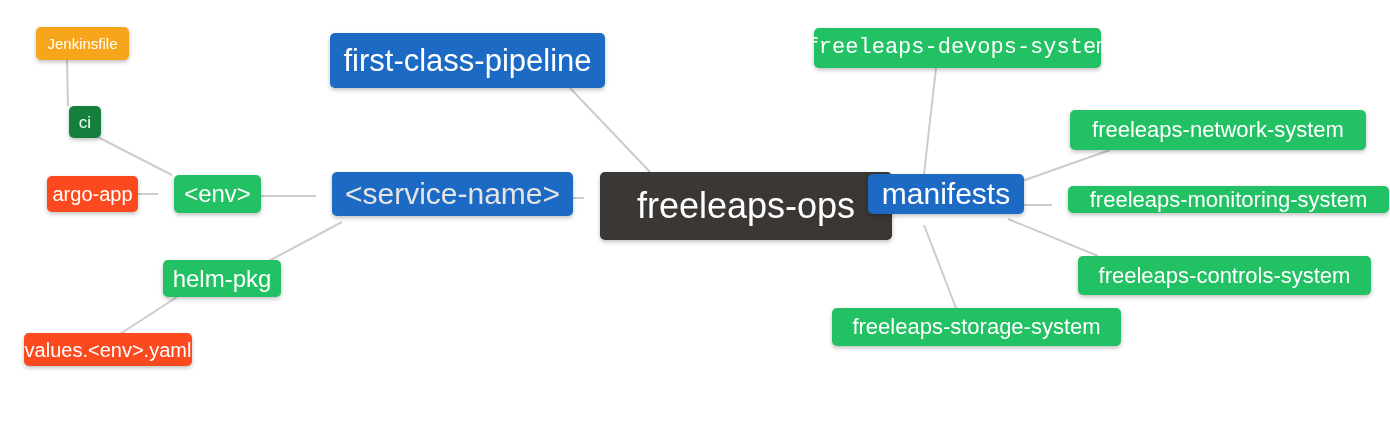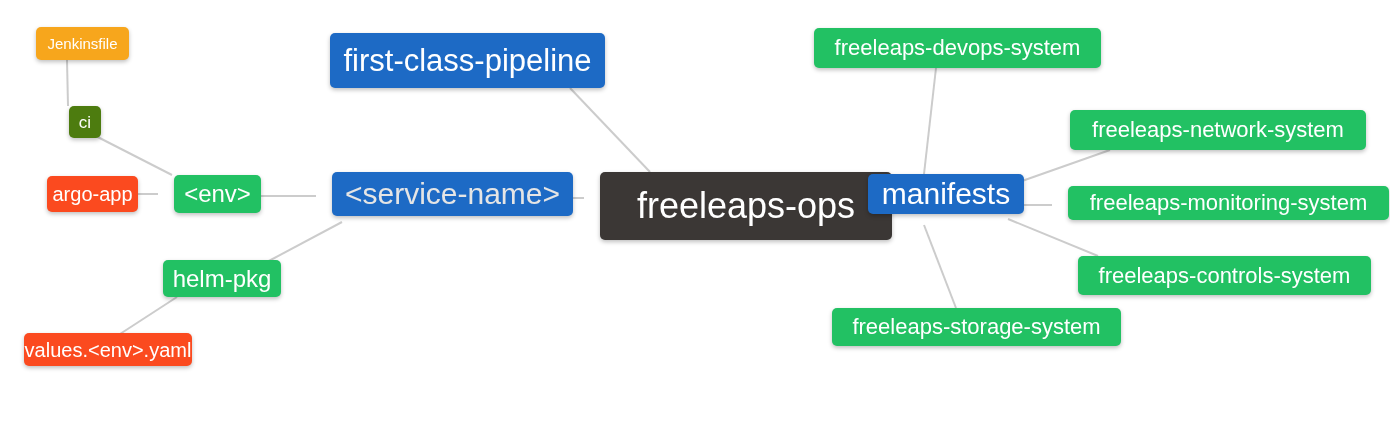--- a/index.html
+++ b/index.html
@@ -61,21 +61,21 @@
       <line x1="936" y1="68" x2="924" y2="174" stroke="#cccccc" stroke-width="2"></line>
       <line x1="1008" y1="186" x2="1110" y2="150" stroke="#cccccc" stroke-width="2"></line>
       <line x1="1008" y1="205" x2="1052" y2="205" stroke="#cccccc" stroke-width="2"></line>
       <line x1="1008" y1="219" x2="1098" y2="256" stroke="#cccccc" stroke-width="2"></line>
       <line x1="924" y1="225" x2="956" y2="308" stroke="#cccccc" stroke-width="2"></line>
     </svg>
   <div id="node-layer">
       <div class="node" style="left: 20px; top: 27px; width: 93px; height: 33px; font-size: 15px; background: rgb(247, 166, 28); color: rgb(255, 255, 255);">
         <span>Jenkinsfile</span>
       </div>
-      <div class="node" style="left: 53px; top: 106px; width: 32px; height: 32px; font-size: 17px; background: #4d7c0f; color: rgb(255, 255, 255);">
+      <div class="node" style="left: 53px; top: 106px; width: 32px; height: 32px; font-size: 17px; background: #15803d; color: rgb(255, 255, 255);">
         <span>ci</span>
       </div>
       <div class="node" style="left: 31px; top: 176px; width: 91px; height: 36px; font-size: 20px; background: rgb(251, 74, 31); color: rgb(255, 255, 255);">
         <span>argo-app</span>
       </div>
       <div class="node" style="left: 158px; top: 175px; width: 87px; height: 38px; font-size: 24px; background: rgb(34, 193, 99); color: rgb(255, 255, 255); align-items: center;">
         <span>&lt;env&gt;</span>
       </div>
       <div class="node" style="left: 147px; top: 260px; width: 118px; height: 37px; font-size: 24px; background: rgb(34, 193, 99); color: rgb(255, 255, 255); align-items: center;">
         <span>helm-pkg</span>
@@ -88,27 +88,27 @@
       </div>
       <div class="node" style="left: 316px; top: 172px; width: 241px; height: 44px; font-size: 30px; background: rgb(29, 106, 197); color: #e5e5e5;">
         <span>&lt;service-name&gt;</span>
       </div>
       <div class="node" style="left: 584px; top: 172px; width: 292px; height: 68px; font-size: 36px; background: rgb(59, 55, 53); color: rgb(255, 255, 255);">
         <span>freeleaps-ops</span>
       </div>
       <div class="node" style="left: 852px; top: 174px; width: 156px; height: 40px; font-size: 30px; background: rgb(29, 106, 197); color: rgb(255, 255, 255);">
         <span>manifests</span>
       </div>
-      <div class="node" style="left: 798px; top: 28px; width: 287px; height: 40px; font-size: 22px; background: rgb(34, 193, 99); color: rgb(255, 255, 255);">
+      <div class="node" style="left: 798px; top: 28px; width: 287px; height: 40px; font-size: 22px; background: rgb(34, 193, 99); color: rgb(255, 255, 255); font-family: Liberation Mono, monospace;">
         <span>freeleaps-devops-system</span>
       </div>
       <div class="node" style="left: 1054px; top: 110px; width: 296px; height: 40px; font-size: 22px; background: rgb(34, 193, 99); color: rgb(255, 255, 255);">
         <span>freeleaps-network-system</span>
       </div>
-      <div class="node" style="left: 1052px; top: 186px; width: 321px; height: 34px; font-size: 22px; background: rgb(34, 193, 99); color: rgb(255, 255, 255); align-items: center;">
+      <div class="node" style="left: 1052px; top: 186px; width: 321px; height: 27px; font-size: 22px; background: rgb(34, 193, 99); color: rgb(255, 255, 255); align-items: center;">
         <span>freeleaps-monitoring-system</span>
       </div>
       <div class="node" style="left: 1062px; top: 256px; width: 293px; height: 39px; font-size: 22px; background: rgb(34, 193, 99); color: rgb(255, 255, 255);">
         <span>freeleaps-controls-system</span>
       </div>
       <div class="node" style="left: 816px; top: 308px; width: 289px; height: 38px; font-size: 22px; background: rgb(34, 193, 99); color: rgb(255, 255, 255);">
         <span>freeleaps-storage-system</span>
       </div>
     </div>
 </div>

